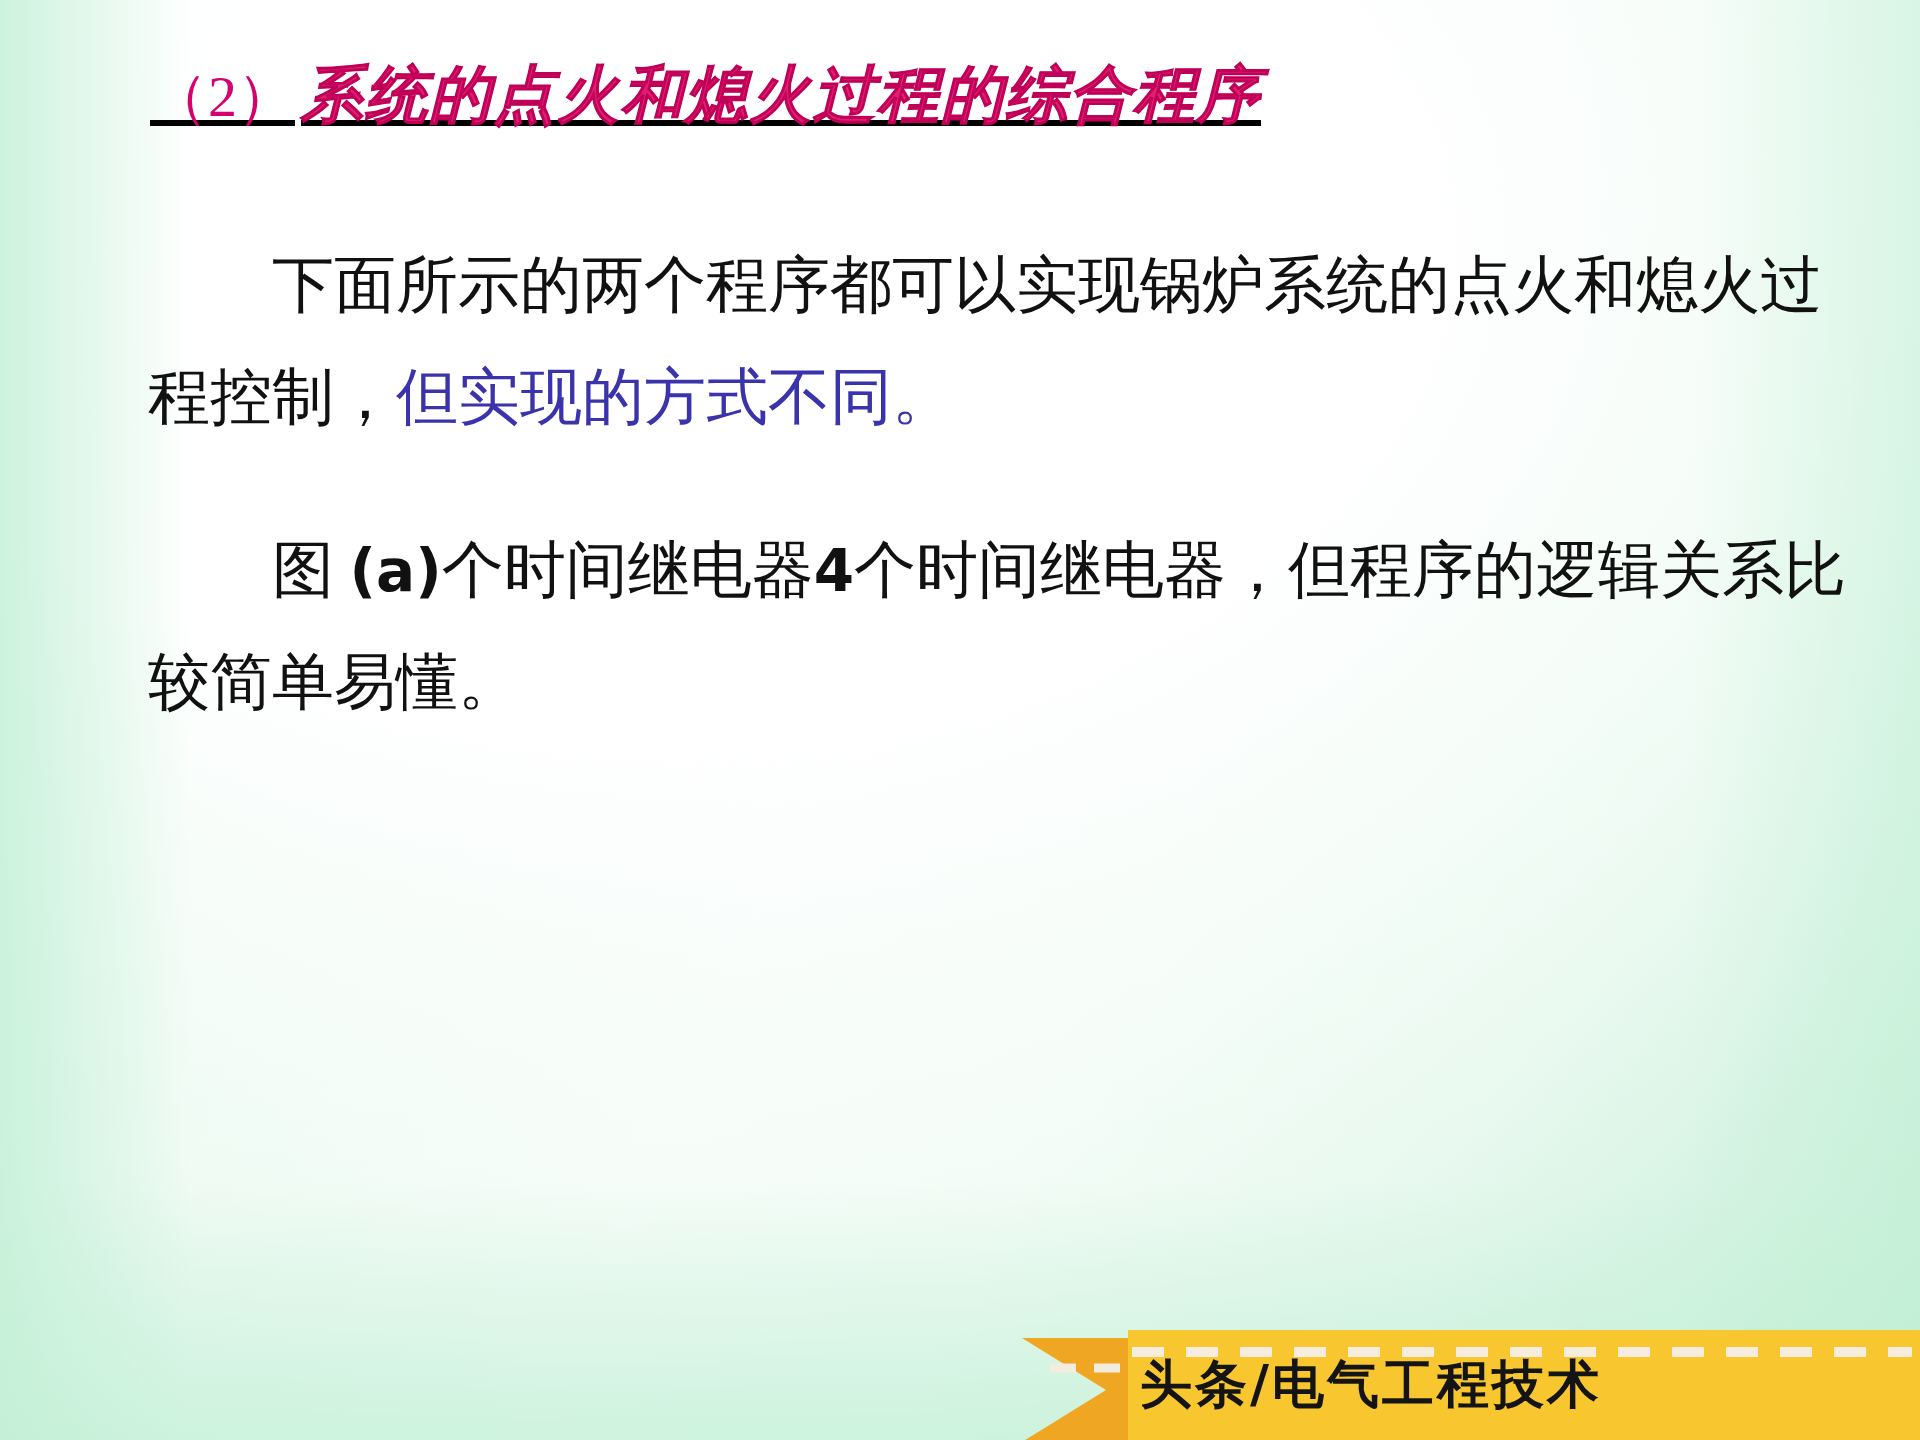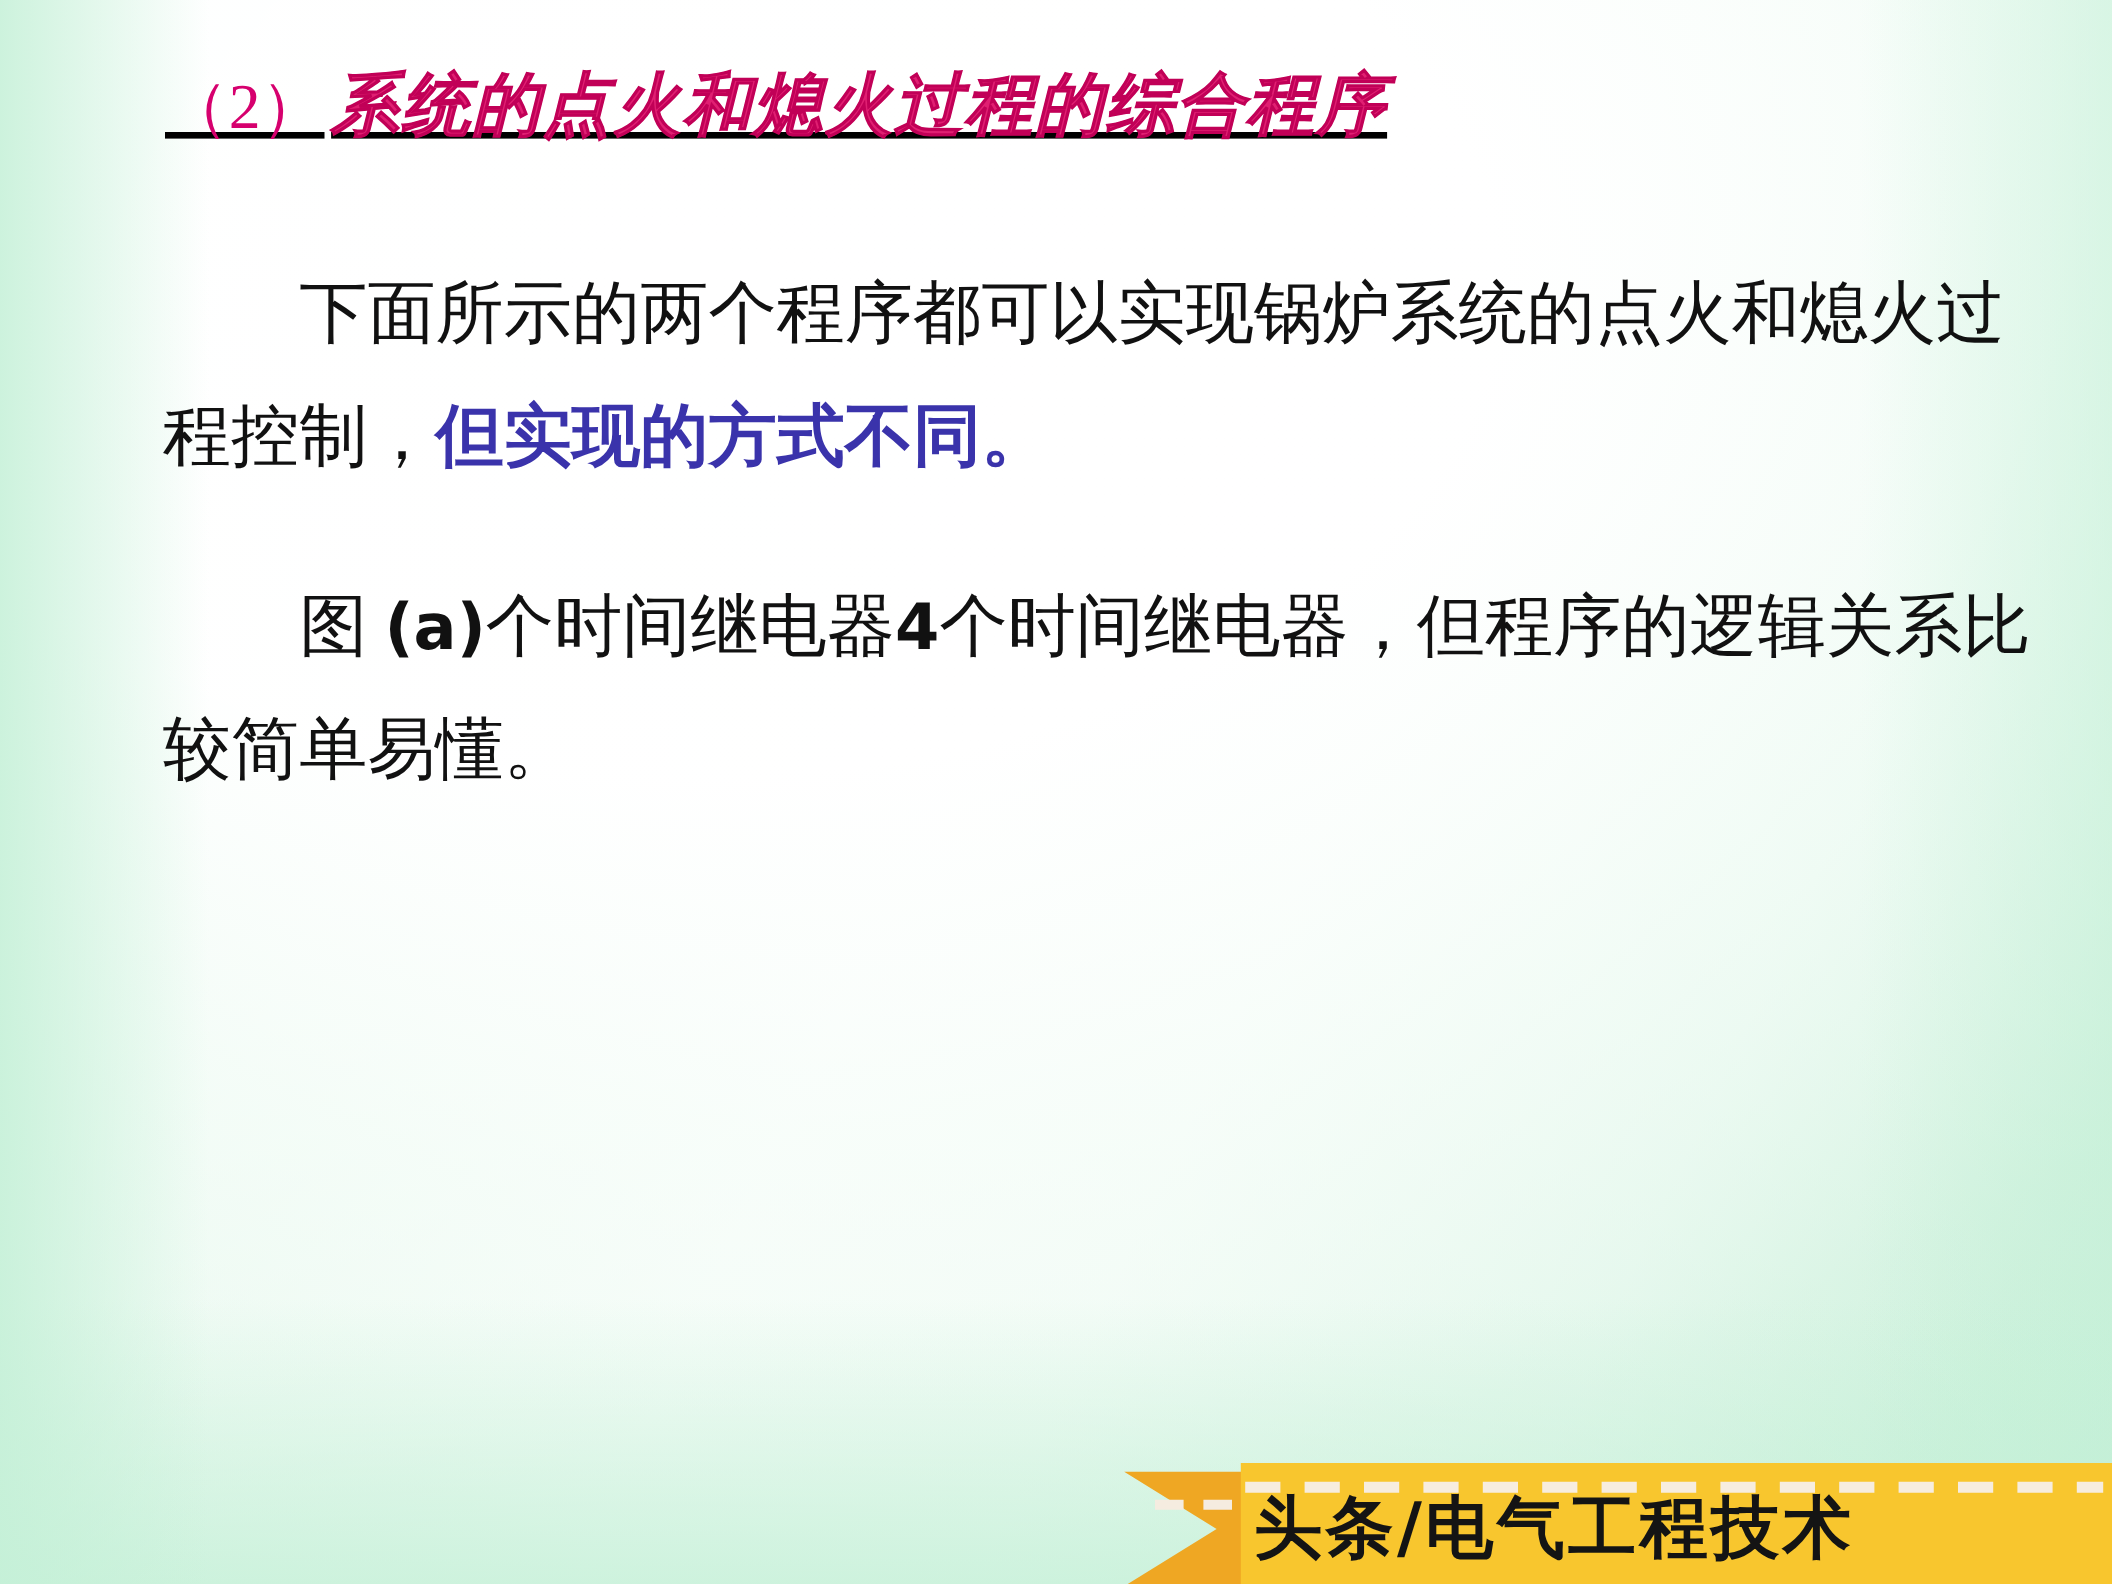--- a/index.html
+++ b/index.html
@@ -97,21 +97,21 @@
   }
   .para + .para {
     margin-top: 2px;
   }
   .indent {
     display: inline-block;
     width: 124px;
   }
   .blue {
     color: #3a33ab;
-    font-weight: bold;
+    font-weight: normal;
   }
   .latin {
     font-family: "DejaVu Sans", "Liberation Sans", sans-serif;
     font-weight: bold;
     font-size: 58px;
   }
 
   
   .ribbon {
     position: absolute;
@@ -123,21 +123,21 @@
   }
   .ribbon svg {
     display: block;
   }
   .ribbon-text {
     position: absolute;
     left: 130px;
     top: 28px;
     width: 780px;
     font-family: "DejaVu Sans", "Liberation Sans", sans-serif;
-    font-size: 62px;
+    font-size: 52px;
     font-weight: bold;
     color: #141414;
     letter-spacing: 3px;
     line-height: 1;
     white-space: nowrap;
   }
 </style>
 </head>
 <body>
 

